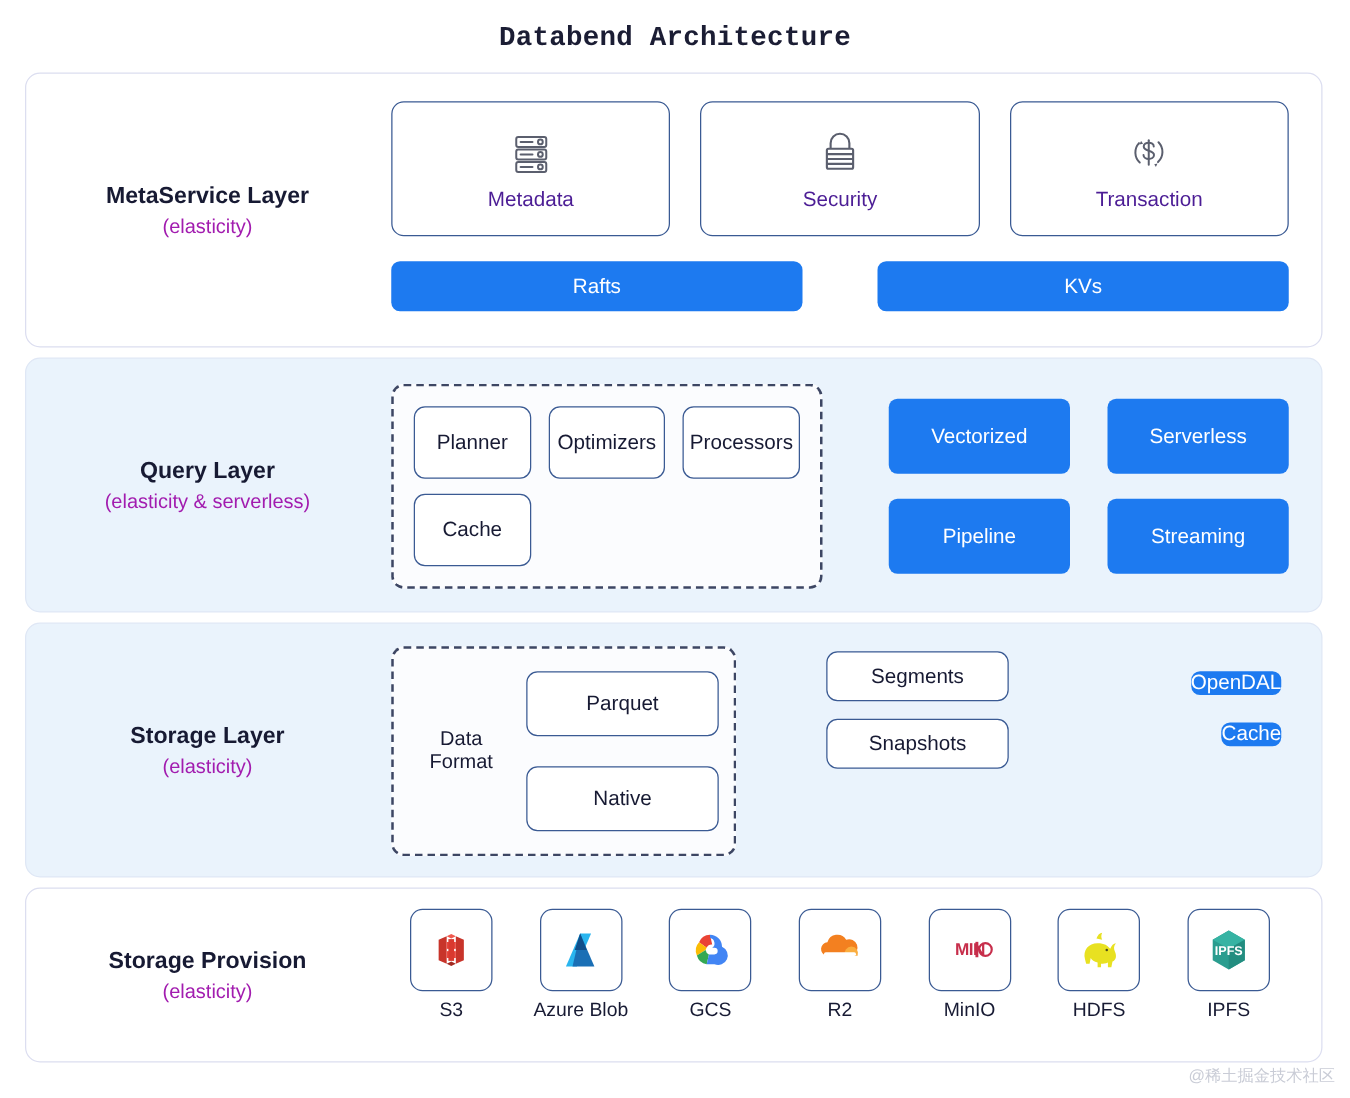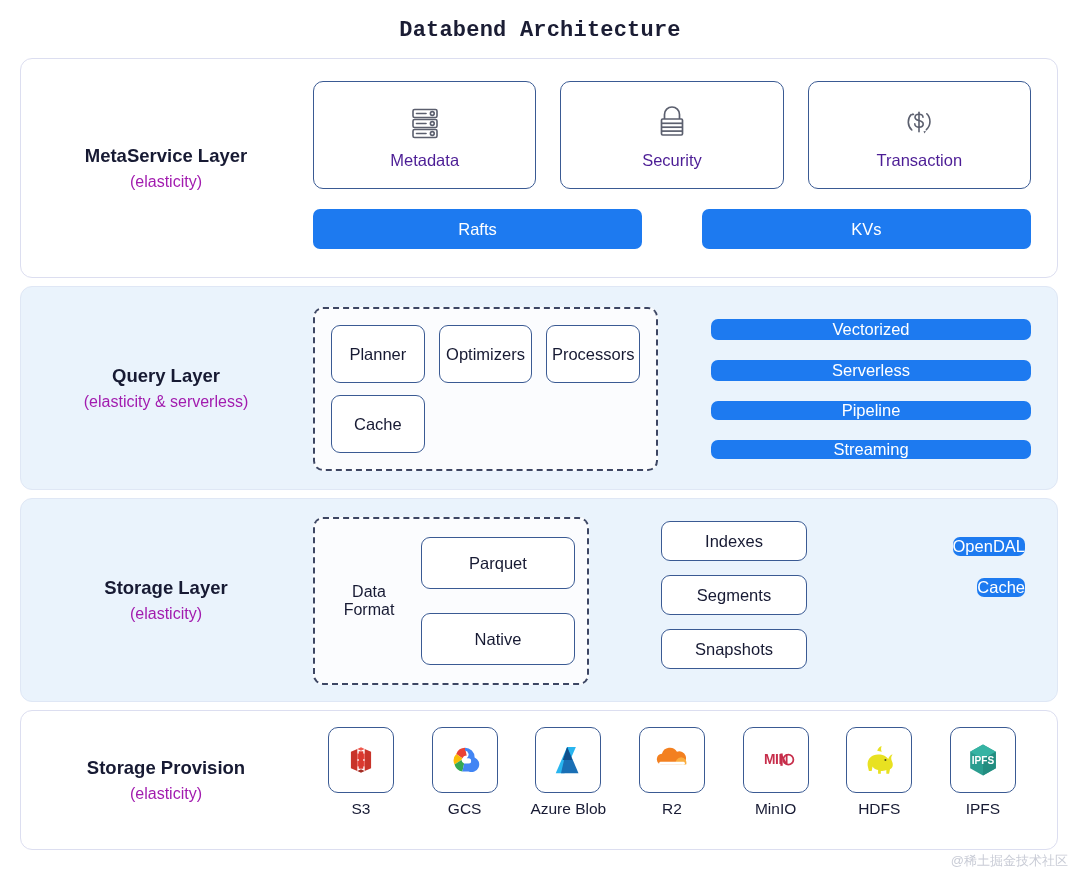--- a/index.html
+++ b/index.html
@@ -95,21 +95,21 @@
   }
   .box-white {
     background: #fff;
     border: 1.4px solid #3a5a93;
     border-radius: 9px;
     display: flex; align-items: center; justify-content: center;
     font-size: 16.5px; color: #171a33;
   }
   .q-blue-grid {
     position: absolute; left: 400px; right: 26px; top: 32px;
-    display: grid; grid-template-columns: 1fr; grid-template-rows: 1fr 1fr;
+    display: grid; grid-template-columns: 1fr 1fr; grid-template-rows: 1fr 1fr;
     gap: 20px 30px; height: 140px; text-align: center;
   }
   .q-blue-grid .bar-blue { height: auto; }
 
   
   .s-dashed { left: 2px; top: 18px; width: 276px; height: 168px; display: flex; align-items: center; }
   .s-dashed-inner { display: flex; align-items: center; width: 100%; padding: 0 12px; gap: 10px; }
   .data-format-label {
     font-size: 16px; color: #171a33; text-align: center; line-height: 1.15;
     flex: 0 0 84px;
@@ -257,21 +257,20 @@
             <span>Format</span>
           </div>
           <div class="s-format-boxes">
             <div class="box-white">Parquet</div>
             <div class="box-white">Native</div>
           </div>
         </div>
       </div>
 
       <div class="s-mid-col">
-        <div class="box-white">Indexes</div>
         <div class="box-white">Segments</div>
         <div class="box-white">Snapshots</div>
       </div>
 
       <div class="s-right-col">
         <div class="bar-blue">OpenDAL</div>
         <div class="bar-blue">Cache</div>
       </div>
     </div>
   </div>
@@ -295,38 +294,38 @@
               <path d="M20 36 L24 38 L28 36 L24 34 Z" fill="#a32b22"></path>
               <rect x="21.5" y="14.5" width="5" height="19" fill="#d9392f"></rect>
             </svg>
           </div>
           <span class="prov-label">S3</span>
         </div>
 
         <div class="prov-item">
           <div class="prov-tile">
             <svg viewBox="0 0 48 48" width="42" height="42">
+              <path d="M23 9 L33 9 L20 39 L10 39 Z" fill="#29b5ef"></path>
+              <path d="M23 9 L16 39 L36 39 Z" fill="#1a6fb5"></path>
+              <path d="M23 9 L18 24 L29 24 Z" fill="#0f4f8b"></path>
+            </svg>
+          </div>
+          <span class="prov-label">Azure Blob</span>
+        </div>
+
+        <div class="prov-item">
+          <div class="prov-tile">
+            <svg viewBox="0 0 48 48" width="42" height="42">
               <path d="M24 10 a11 11 0 0 0 -10 7 l7 5 a5 5 0 0 1 5 -3 z" fill="#ea4335"></path>
               <path d="M14 17 a11 11 0 0 0 -2 12 l8 -5 a5 5 0 0 1 1 -2 z" fill="#fbbc05"></path>
               <path d="M12 29 a11 11 0 0 0 9 8 l2 -9 a5 5 0 0 1 -3 -4 z" fill="#34a853"></path>
               <path d="M24 10 a11 11 0 0 1 11 11 a8 8 0 0 1 -7 16 h-7 l2 -9 h5 a3 3 0 0 0 0 -6 h-2 a5 5 0 0 0 -2 -9 z" fill="#4285f4"></path>
             </svg>
           </div>
           <span class="prov-label">GCS</span>
-        </div>
-
-        <div class="prov-item">
-          <div class="prov-tile">
-            <svg viewBox="0 0 48 48" width="42" height="42">
-              <path d="M23 9 L33 9 L20 39 L10 39 Z" fill="#29b5ef"></path>
-              <path d="M23 9 L16 39 L36 39 Z" fill="#1a6fb5"></path>
-              <path d="M23 9 L18 24 L29 24 Z" fill="#0f4f8b"></path>
-            </svg>
-          </div>
-          <span class="prov-label">Azure Blob</span>
         </div>
 
         <div class="prov-item">
           <div class="prov-tile">
             <svg viewBox="0 0 48 48" width="44" height="44">
               <path d="M12 29 a6 6 0 0 1 1 -11.8 a9 9 0 0 1 16.4 -2.2 a7 7 0 0 1 5 13.9 z" fill="#f38020"></path>
               <path d="M28 29 a6.5 6.5 0 0 1 6 -8 a6 6 0 0 1 5.4 8 z" fill="#faad3f"></path>
               <rect x="10" y="26" width="28" height="3.2" rx="1.6" fill="#fff"></rect>
             </svg>
           </div>

